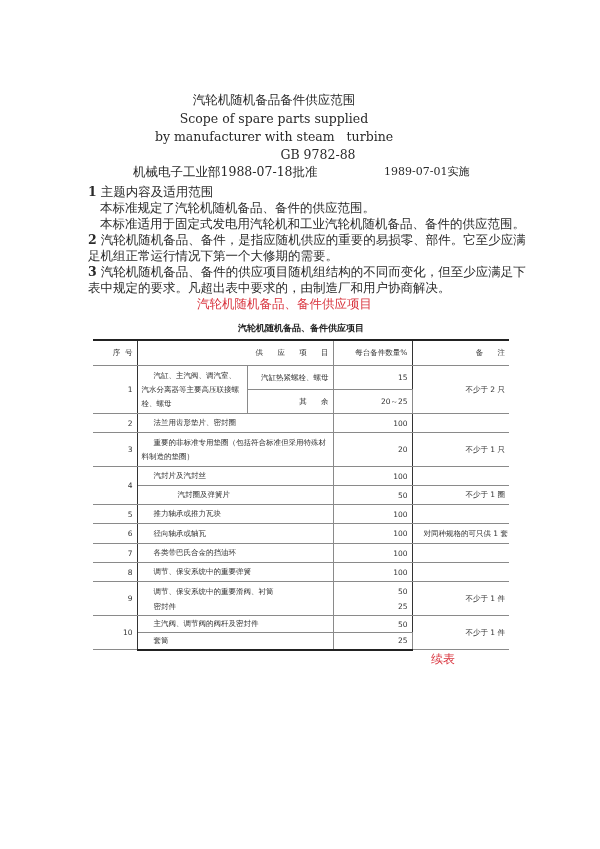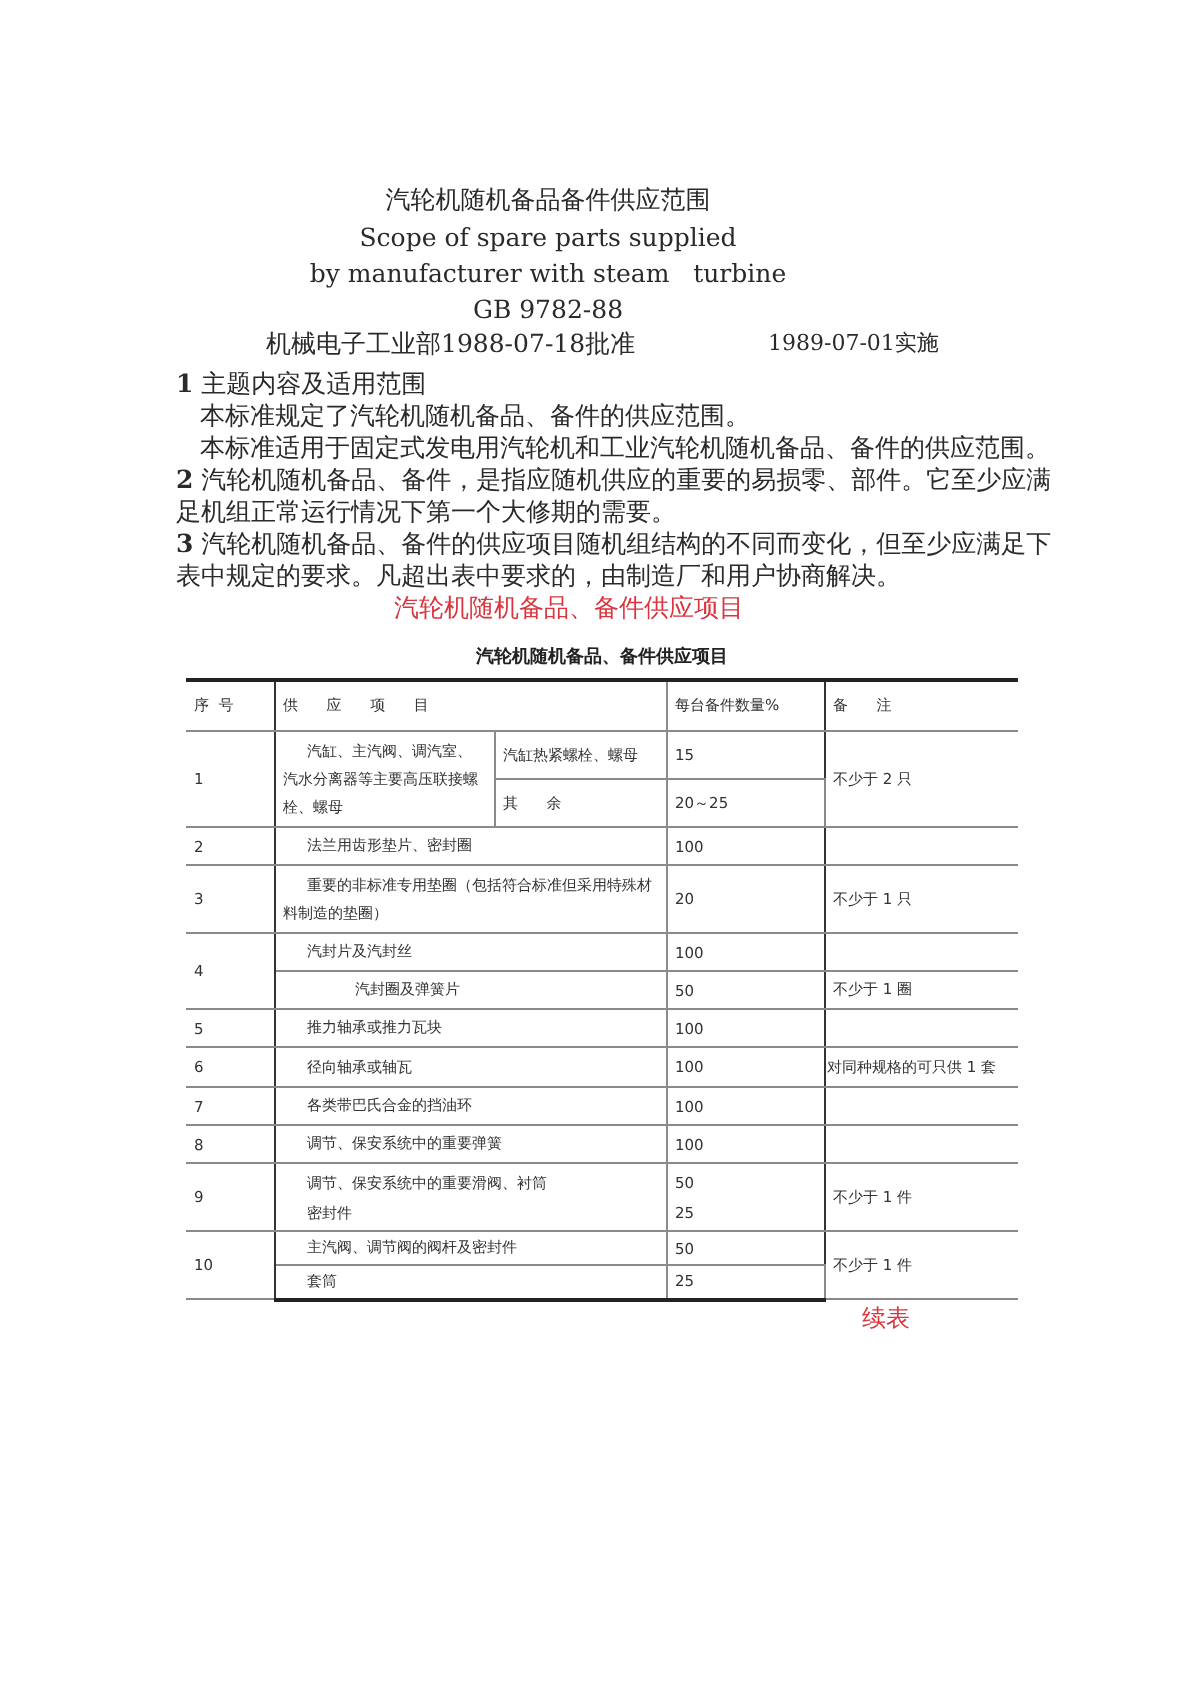--- a/index.html
+++ b/index.html
@@ -13,31 +13,31 @@
   table.spare { position:absolute; left:93px; top:339px; width:416px; border-collapse:collapse;
                 font-family:"DejaVu Sans","Liberation Sans",sans-serif; font-size:7.5px; color:#333; }
   table.spare td, table.spare th { border:1px solid #8a8a8a; padding:0 4px; font-weight:normal; vertical-align:middle; }
   table.spare tr.head th { border-top:2px solid #222; height:24px; }
   table.spare tr.last td { border-bottom:2px solid #222; }
   table.spare td:first-child, table.spare th:first-child { border-left:none; }
   table.spare td:last-child, table.spare th:last-child { border-right:none;margin-left:10px; }
   .col-no { border-right:1.5px solid #333 !important; }
   .col-qty { border-right:1.5px solid #333 !important; }
   .tl { text-align:left; }
-  .tc { text-align:left; }
+  .tc { text-align:right; }
   .table-caption { position:absolute; left:93px; top:322px; width:416px; text-align:center;
                    font-family:"DejaVu Sans","Liberation Sans",sans-serif; font-size:9px; font-weight:bold; color:#222; }
 </style>
 </head>
 <body>
 
 <div class="title-line" style="top:92px;">汽轮机随机备品备件供应范围</div>
 <div class="title-line" style="top:111px;">Scope of spare parts supplied</div>
 <div class="title-line" style="top:129px; white-space:pre;">by manufacturer with steam   turbine</div>
-<div class="title-line" style="top:147px;">GB 9782-88</div>
+<div class="title-line" style="top:147px;padding-left:44px;">GB 9782-88</div>
 <div class="abs" style="left:133px; top:164px; font-size:12.5px;">机械电子工业部1988-07-18批准</div>
 <div class="abs" style="left:384px; top:164px; font-size:11px;">1989-07-01实施</div>
 
 <div class="para" style="top:184px;"><b>1</b><span> 主题内容及适用范围</span></div>
 <div class="para" style="top:200px; left:100px;">本标准规定了汽轮机随机备品、备件的供应范围。</div>
 <div class="para" style="top:216px; left:100px;">本标准适用于固定式发电用汽轮机和工业汽轮机随机备品、备件的供应范围。</div>
 <div class="para" style="top:232px;"><b>2</b><span> 汽轮机随机备品、备件，是指应随机供应的重要的易损零、部件。它至少应满</span></div>
 <div class="para" style="top:248px;">足机组正常运行情况下第一个大修期的需要。</div>
 <div class="para" style="top:264px;"><b>3</b><span> 汽轮机随机备品、备件的供应项目随机组结构的不同而变化，但至少应满足下</span></div>
 <div class="para" style="top:280px;">表中规定的要求。凡超出表中要求的，由制造厂和用户协商解决。</div>

